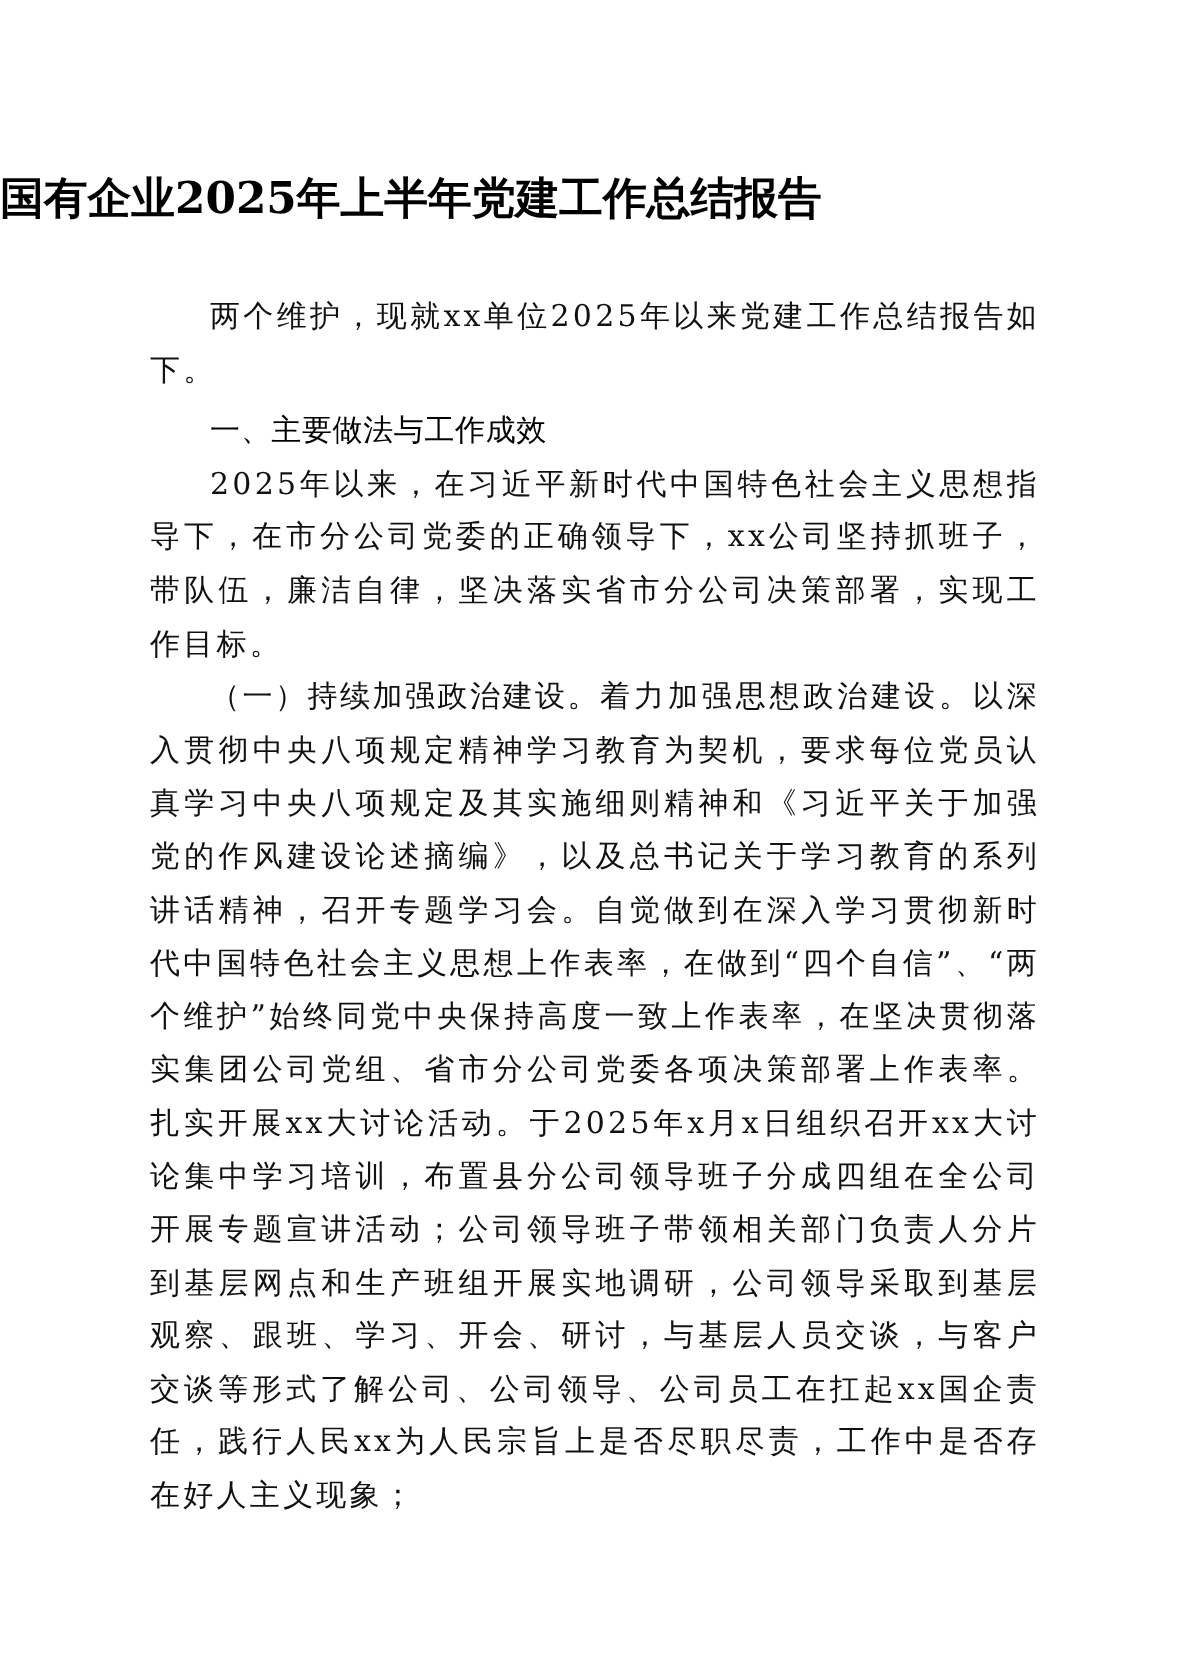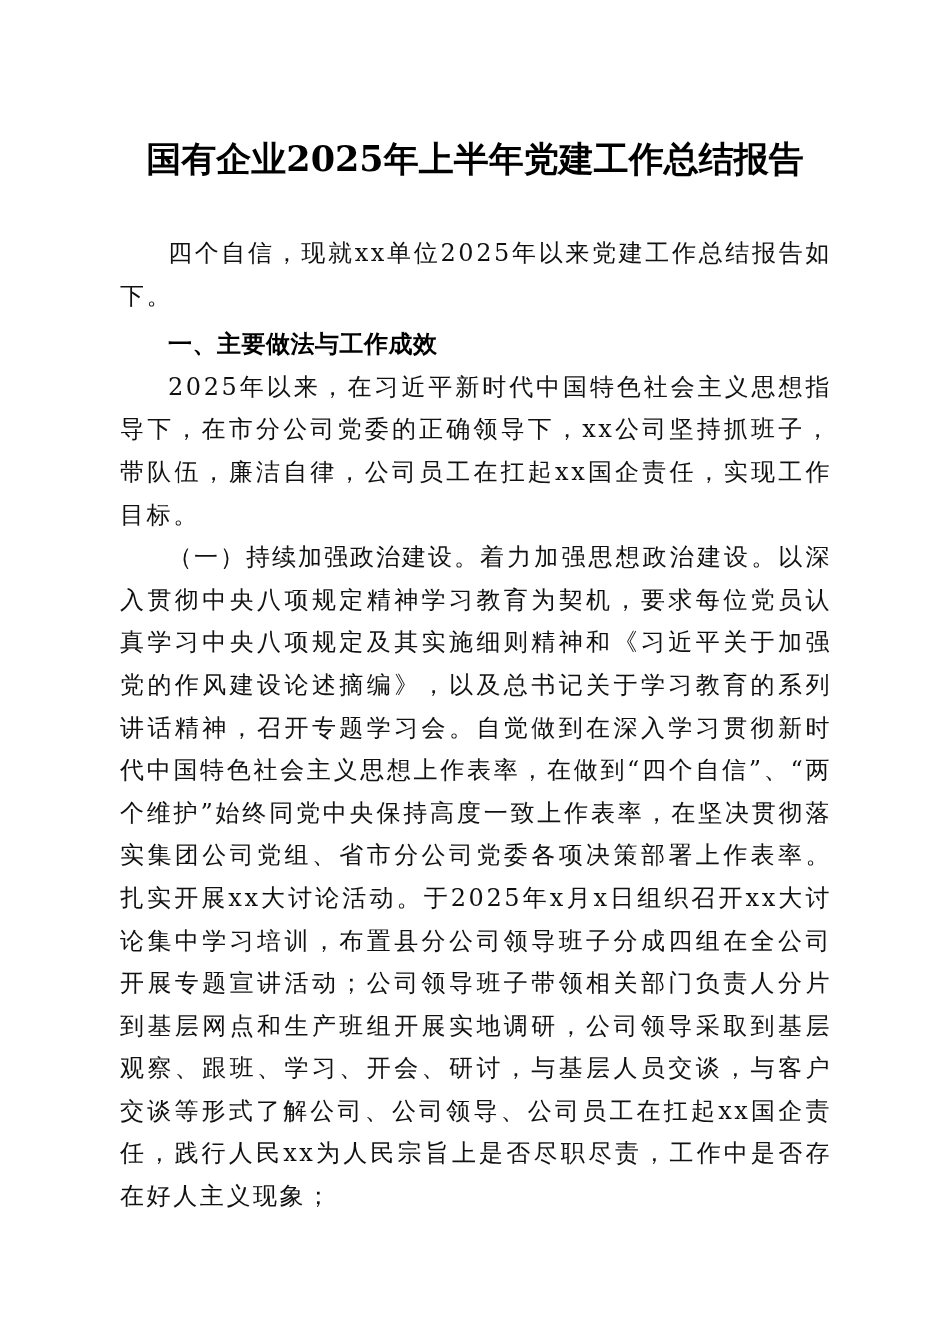--- a/index.html
+++ b/index.html
@@ -1,47 +1,47 @@
 <!DOCTYPE html>
 <html><head>
 <meta charset="utf-8">
 <style>
   html, body { margin: 0; padding: 0; background: #ffffff; }
   body { width: 950px; height: 1344px; position: relative; overflow: hidden; }
   .page {
     position: absolute; left: 0; top: 0; width: 950px; height: 1344px; background: #fff;
   }
   .title {
-    position: absolute; left: 0; top: 134px; width: 950px; text-align: center;
+    position: absolute; left: 0; top: 134px; width: 950px; 
     font-family: "DejaVu Serif", "Liberation Serif", serif;
     font-weight: bold; font-size: 35px; line-height: 50px; color: #000;
     letter-spacing: 0px;
   }
   .body {
     position: absolute; left: 120px; top: 232px; width: 712px;
     font-family: "DejaVu Serif", "Liberation Serif", serif;
     font-size: 24px; line-height: 42.6px; color: #111;
     letter-spacing: 2.6px; text-align: justify;
   }
   .body p { margin: 0; text-indent: 2em; }
   .h1 {
     font-family: "DejaVu Sans", "Liberation Sans", sans-serif;
-    font-size: 24px; letter-spacing: 0.5px; color: #000; font-weight: bold;
+    font-size: 24px; letter-spacing: 0.5px; color: #000; font-weight: normal;
     margin: 6px 0 0 0; text-indent: 2em; line-height: 42.6px;
   }
   .lead { font-weight: normal; letter-spacing: 1.5px; }
 </style>
 </head>
 <body>
 
 <div class="page">
   <div class="title">国有企业2025年上半年党建工作总结报告</div>
 
   <div class="body">
-    <p>四个自信，现就xx单位2025年以来党建工作总结报告如下。</p>
+    <p>两个维护，现就xx单位2025年以来党建工作总结报告如下。</p>
 
     <div class="h1">一、主要做法与工作成效</div>
 
-    <p>2025年以来，在习近平新时代中国特色社会主义思想指导下，在市分公司党委的正确领导下，xx公司坚持抓班子，带队伍，廉洁自律，公司员工在扛起xx国企责任，实现工作目标。</p>
+    <p>2025年以来，在习近平新时代中国特色社会主义思想指导下，在市分公司党委的正确领导下，xx公司坚持抓班子，带队伍，廉洁自律，坚决落实省市分公司决策部署，实现工作目标。</p>
 
     <p><span class="lead">（一）持续加强政治建设。</span><span>着力加强思想政治建设。以深入贯彻中央八项规定精神学习教育为契机，要求每位党员认真学习中央八项规定及其实施细则精神和《习近平关于加强党的作风建设论述摘编》，以及总书记关于学习教育的系列讲话精神，召开专题学习会。自觉做到在深入学习贯彻新时代中国特色社会主义思想上作表率，在做到“四个自信”、“两个维护”始终同党中央保持高度一致上作表率，在坚决贯彻落实集团公司党组、省市分公司党委各项决策部署上作表率。扎实开展xx大讨论活动。于2025年x月x日组织召开xx大讨论集中学习培训，布置县分公司领导班子分成四组在全公司开展专题宣讲活动；公司领导班子带领相关部门负责人分片到基层网点和生产班组开展实地调研，公司领导采取到基层观察、跟班、学习、开会、研讨，与基层人员交谈，与客户交谈等形式了解公司、公司领导、公司员工在扛起xx国企责任，践行人民xx为人民宗旨上是否尽职尽责，工作中是否存在好人主义现象；</span></p>
   </div>
 </div>
 
 </body></html>

